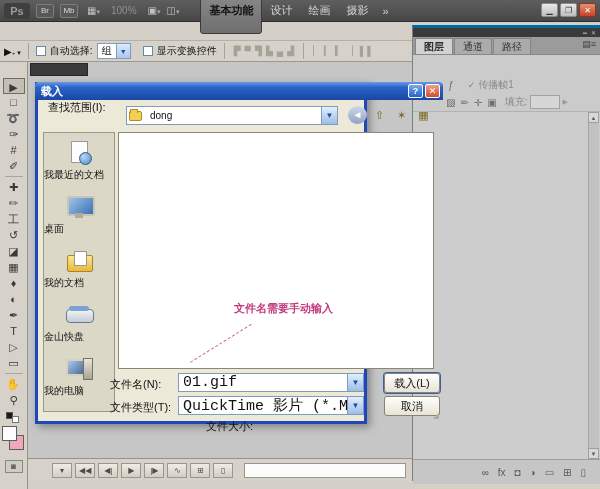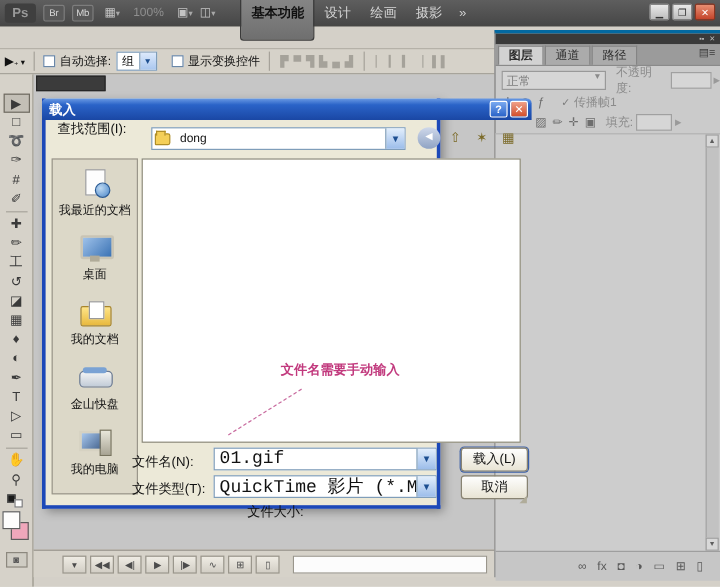--- a/index.html
+++ b/index.html
@@ -92,21 +92,21 @@
   .dlg-label { font-size:11px; color:#111; }
   .xcombo { display:flex; align-items:center; border:1px solid #7f9db9; background:#fff; height:19px; }
   .xcombo .val { flex:1; padding:0 4px; font-size:10px; white-space:nowrap; overflow:hidden; }
   .xcombo .mono { font-family:Liberation Mono, monospace; font-size:15px; }
   .xcombo .cmb-btn { width:16px; height:100%; background:linear-gradient(180deg,#e2eefc,#9cbdea); border-left:1px solid #7f9db9; color:#1d4f91; font-size:8px; text-align:center; line-height:17px; }
   .fold { display:inline-block; width:13px; height:10px; background:#f4cf58; border:1px solid #b08e28; border-radius:1px 2px 2px 1px; margin:0 4px 0 2px; position:relative; }
   .fold::before { content:""; position:absolute; left:0; top:-3px; width:6px; height:3px; background:#f4cf58; border:1px solid #b08e28; border-bottom:none; }
   .navic { width:19px; height:18px; text-align:center; line-height:18px; font-size:11px; color:#7b6a28; }
   .navic.back { border-radius:50%; background:linear-gradient(180deg,#cfd8ea,#8fa3c4); color:#fff; font-size:10px; }
   .placebar { position:absolute; left:5px; top:32px; width:72px; height:280px; background:#dcd8c8; border:1px solid #9a968a; }
-  .place { text-align:center; padding-top:8px; height:54px; }
+  .place { text-align:left; padding-top:8px; height:54px; }
   .place .plabel { display:block; font-size:10px; margin-top:3px; color:#111; }
   .picon { position:relative; width:30px; height:24px; margin:0 auto; }
   .icon-recent::before { content:""; position:absolute; left:7px; top:0; width:15px; height:20px; background:#fdfdfd; border:1px solid #9a9a9a; }
   .icon-recent::after { content:""; position:absolute; right:2px; bottom:0; width:11px; height:11px; border-radius:50%; background:radial-gradient(circle at 35% 35%,#bcd8f2,#4a86c8); border:1px solid #2a5a94; }
   .icon-desktop::before { content:""; position:absolute; left:3px; top:1px; width:24px; height:16px; background:linear-gradient(135deg,#9fc2ea,#3a72b4); border:2px solid #c9c4b4; border-radius:2px; }
   .icon-desktop::after { content:""; position:absolute; left:11px; top:18px; width:8px; height:5px; background:#b0ab99; }
   .icon-mydocs::before { content:""; position:absolute; left:3px; top:6px; width:24px; height:15px; background:linear-gradient(180deg,#ffe588,#e8b93e); border:1px solid #a8852a; border-radius:2px; }
   .icon-mydocs::after { content:""; position:absolute; left:10px; top:2px; width:11px; height:13px; background:#fff; border:1px solid #999; }
   .icon-mycomputer::before { content:""; position:absolute; left:2px; top:2px; width:17px; height:13px; background:linear-gradient(135deg,#a8c8ee,#46648e); border:2px solid #d6d2c2; }
   .icon-mycomputer::after { content:""; position:absolute; right:1px; top:1px; width:8px; height:20px; background:linear-gradient(180deg,#e8e6da,#a8a494); border:1px solid #77735f; }
@@ -243,29 +243,20 @@
       <span>✕</span>
     </div>
     <div class="tabstrip">
 
     <div class="ptab active">图层</div>
         <div class="ptab">通道</div>
         <div class="ptab">路径</div>
       </div>
     <span class="pmenu">▤≡</span>
 
-    <div class="prow" style="top:29px;height:20px;">
-      <div class="dis-select">
-        <span>正常</span>
-          <span class="dd">▼</span>
-      </div>
-      <span class="dis-label">不透明度:</span>
-      <span class="dis-box"></span>
-      <span class="dis-arr">▶</span>
-    </div>
 
     <div class="prow" style="top:49px;height:16px;">
       <span style="display:flex;">
 
       <span class="uico">✛</span>
           <span class="uico">◉</span>
           <span class="uico">ƒ</span>
         </span>
       <span class="pcheck">✓</span>
       <span class="pchecklbl">传播帧1</span>

